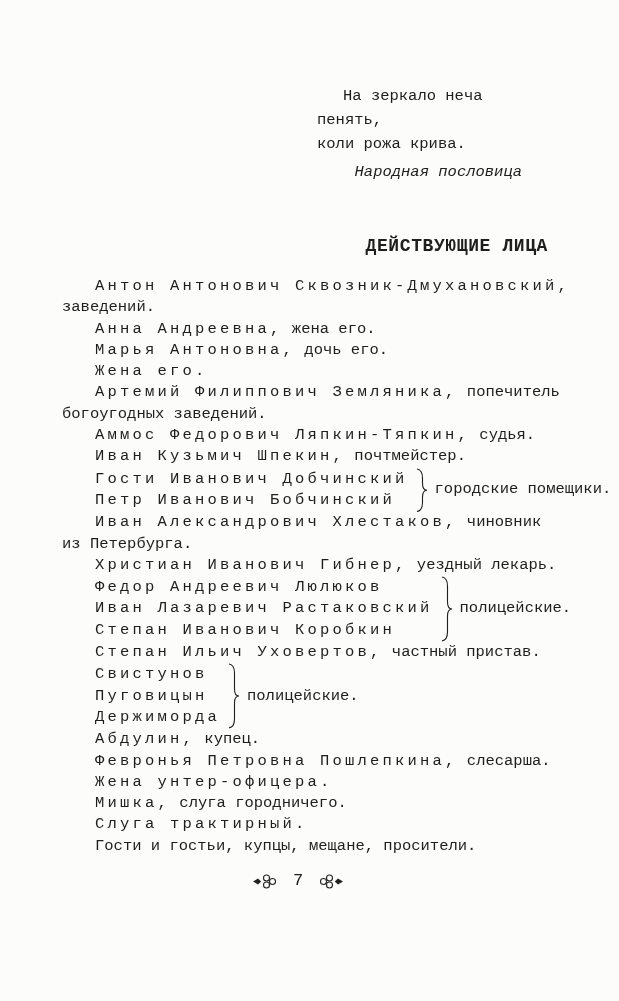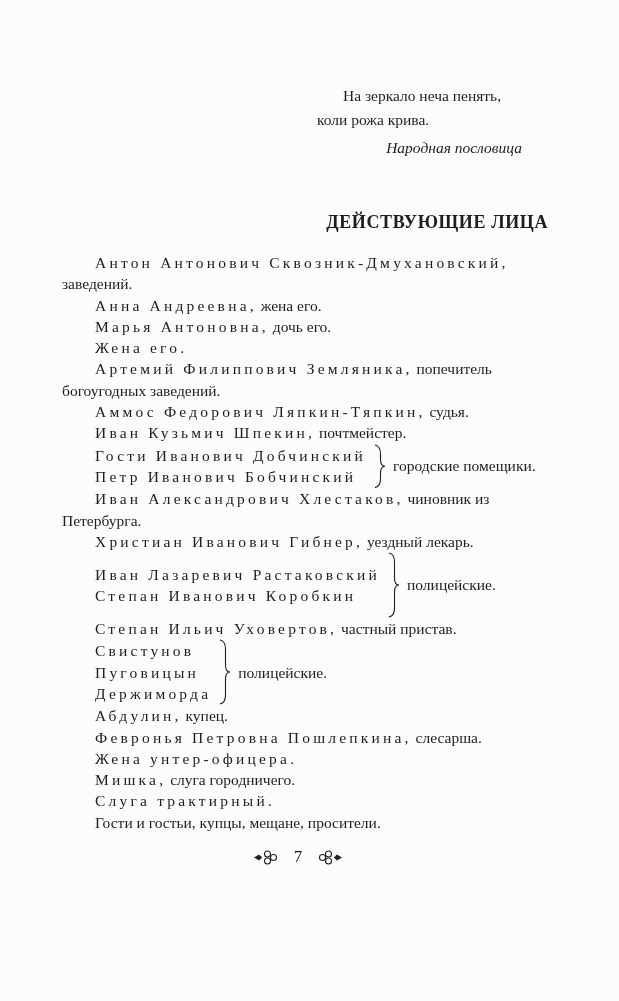--- a/index.html
+++ b/index.html
@@ -2,21 +2,21 @@
 <html><head>
 <meta charset="utf-8">
 <style>
   html,body{margin:0;padding:0;background:#ffffff;}
   .page{
     position:relative;
     width:619px;height:1001px;
     box-sizing:border-box;
     background:#fcfcfb;
     color:#1e1e1e;
-    font-family:Liberation Serif, serif;
+    font-family:Liberation Mono, monospace;
     font-size:15.5px;
     padding:84px 57px 16px 62px;
     overflow:hidden;
   }
   
   .epigraph{width:205px;margin-left:auto;margin-right:40px;line-height:24px;}
   .epigraph .line1{text-indent:26px;}
   .epigraph .attribution{font-style:italic;text-align:right;margin-top:4px;}
   
   .title{
@@ -71,20 +71,21 @@
         </div>
         <svg width="13" height="44.6" class="brace">
           <path d="M2 1 Q7.5 2 7.5 10 L7.5 15.3 Q7.5 22.3 12 22.3 Q7.5 22.3 7.5 29.3 L7.5 34.6 Q7.5 42.6 2 43.6" fill="none" stroke="#1e1e1e" stroke-width="1.1"></path>
         </svg>
         <div class="label">городские помещики.</div>
       </div>
       <p><span class="name">Иван Александрович Хлестаков,</span> <span class="desc">чиновник из Петербурга.</span></p>
       <p><span class="name">Христиан Иванович Гибнер,</span> <span class="desc">уездный лекарь.</span></p>
       <div class="group">
         <div class="names">
+          <div class="name">Федор Андреевич Люлюков</div>
           <div class="name">Иван Лазаревич Растаковский</div>
           <div class="name">Степан Иванович Коробкин</div>
         </div>
         <svg width="13" height="65.9" class="brace">
           <path d="M2 1 Q7.5 2 7.5 10 L7.5 25.950000000000003 Q7.5 32.95 12 32.95 Q7.5 32.95 7.5 39.95 L7.5 55.900000000000006 Q7.5 63.900000000000006 2 64.9" fill="none" stroke="#1e1e1e" stroke-width="1.1"></path>
         </svg>
         <div class="label">полицейские.</div>
       </div>
       <p><span class="name">Степан Ильич Уховертов,</span> <span class="desc">частный пристав.</span></p>
       <div class="group">

